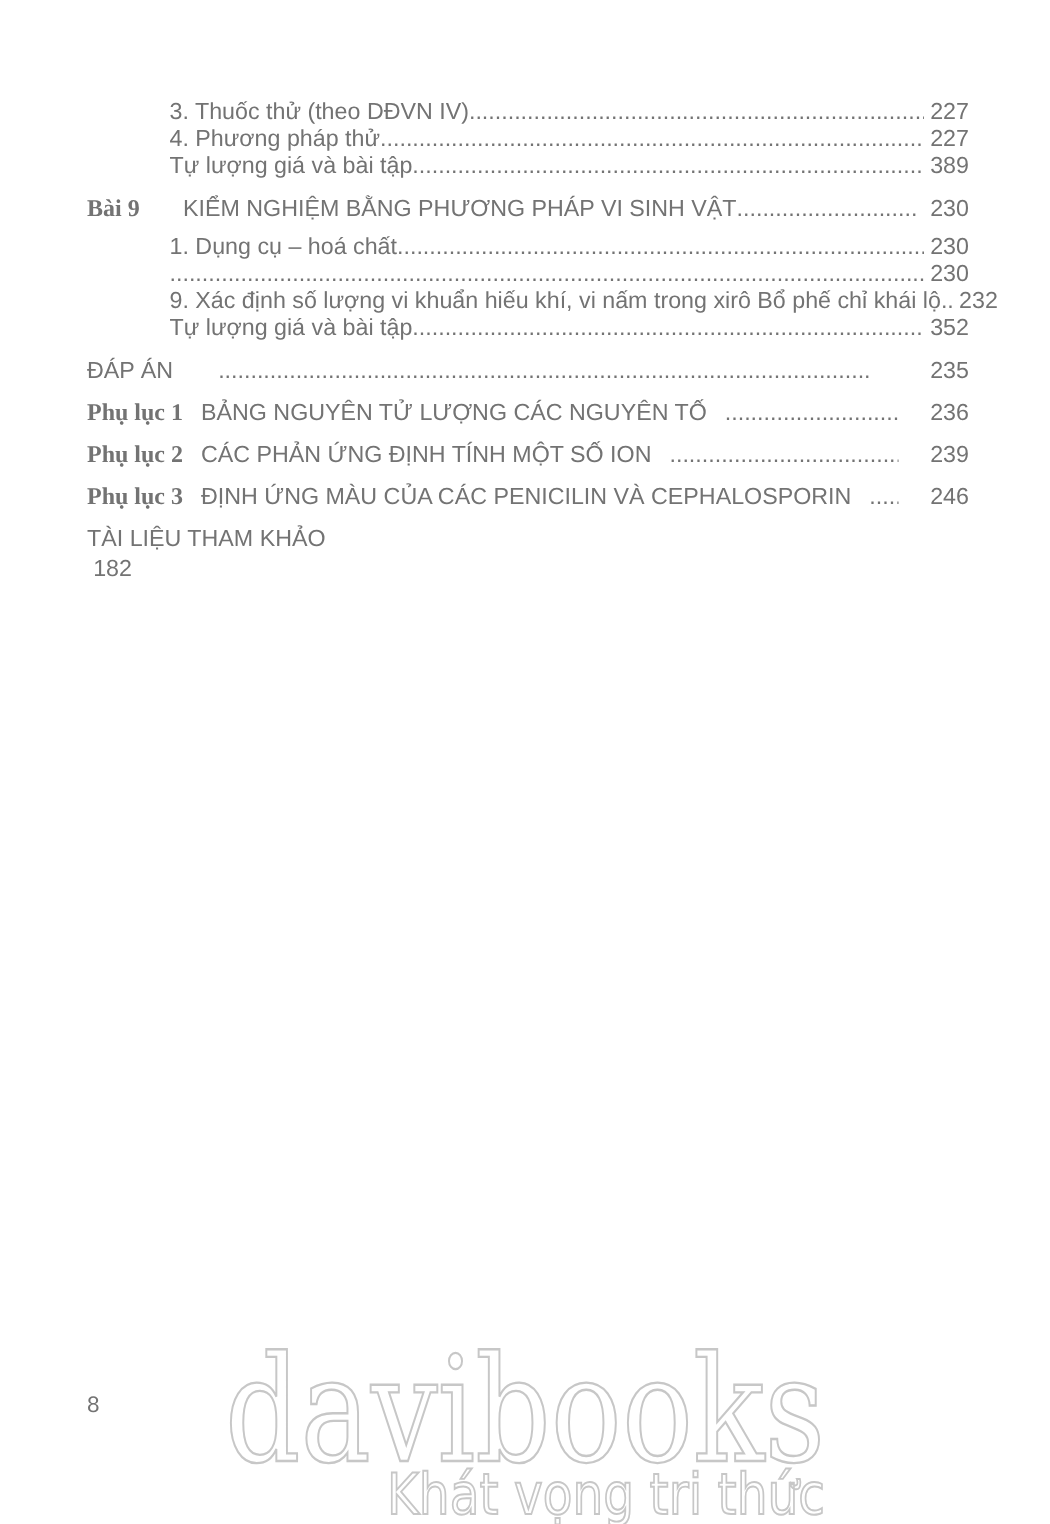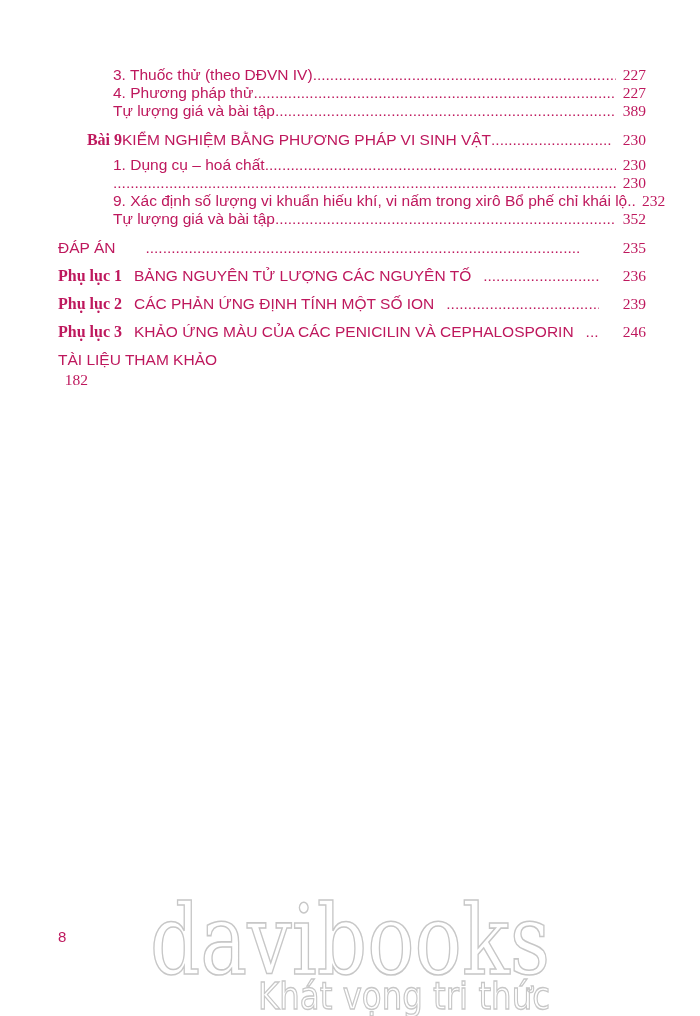--- a/index.html
+++ b/index.html
@@ -2,21 +2,21 @@
 <html><head>
 <meta charset="utf-8">
 <style>
   html,body { margin:0; padding:0; background:#e8e8e8; }
   .page {
     position:relative;
     width:700px; height:1016px;
     margin:0 auto;
     background:#ffffff;
     font-family:"Liberation Sans", sans-serif;
-    color:#be185d;
+    color:#737373;
     overflow:hidden;
   }
   .toc {
     position:absolute;
     left:58px; top:66px;
     width:588px;
   }
   .row {
     display:flex;
     align-items:baseline;
@@ -30,38 +30,36 @@
   .r-bai9   { margin-top:10px; margin-bottom:6px; }
   .r-dapan  { margin-top:10px;gap:30px; }
   .r-phuluc { margin-top:8px;gap:12px; }
   .r-tailieu{ margin-top:8px;flex-direction:column; }
   .lbl {
     flex:none;
     width:64px;
     font-family:"Liberation Serif", serif;
     font-weight:bold;
     font-size:16px;
-    text-align:right;
   }
   .txt { flex:none; }
   .leader {
     flex:1 1 auto;
     overflow:hidden;
     white-space:nowrap;
     min-width:8px;
   }
   .leader::after {
     content:"................................................................................................................................................................";
   }
   .row.major .leader { margin-right:5px; }
   .pg {
     flex:none;
     min-width:30px;
     text-align:right;
-    font-family:Liberation Serif, serif;
   }
   .folio {
     position:absolute;
     left:58px; top:928px;
     font-size:15px;
   }
   .watermark {
     position:absolute;
     left:140px; top:878px;
     pointer-events:none;
@@ -137,21 +135,21 @@
 
     <div class="row major r-phuluc">
       <span class="lbl">Phụ lục 2</span>
       <span class="txt">CÁC PHẢN ỨNG ĐỊNH TÍNH MỘT SỐ ION</span>
       <span class="leader"></span>
       <span class="pg">239</span>
     </div>
 
     <div class="row major r-phuluc">
       <span class="lbl">Phụ lục 3</span>
-      <span class="txt">KHẢO ỨNG MÀU CỦA CÁC PENICILIN VÀ CEPHALOSPORIN</span>
+      <span class="txt">ĐỊNH ỨNG MÀU CỦA CÁC PENICILIN VÀ CEPHALOSPORIN</span>
       <span class="leader"></span>
       <span class="pg">246</span>
     </div>
 
     <div class="row major r-tailieu">
       <span class="txt">TÀI LIỆU THAM KHẢO</span>
       <span class="leader"></span>
       <span class="pg">182</span>
     </div>
 

